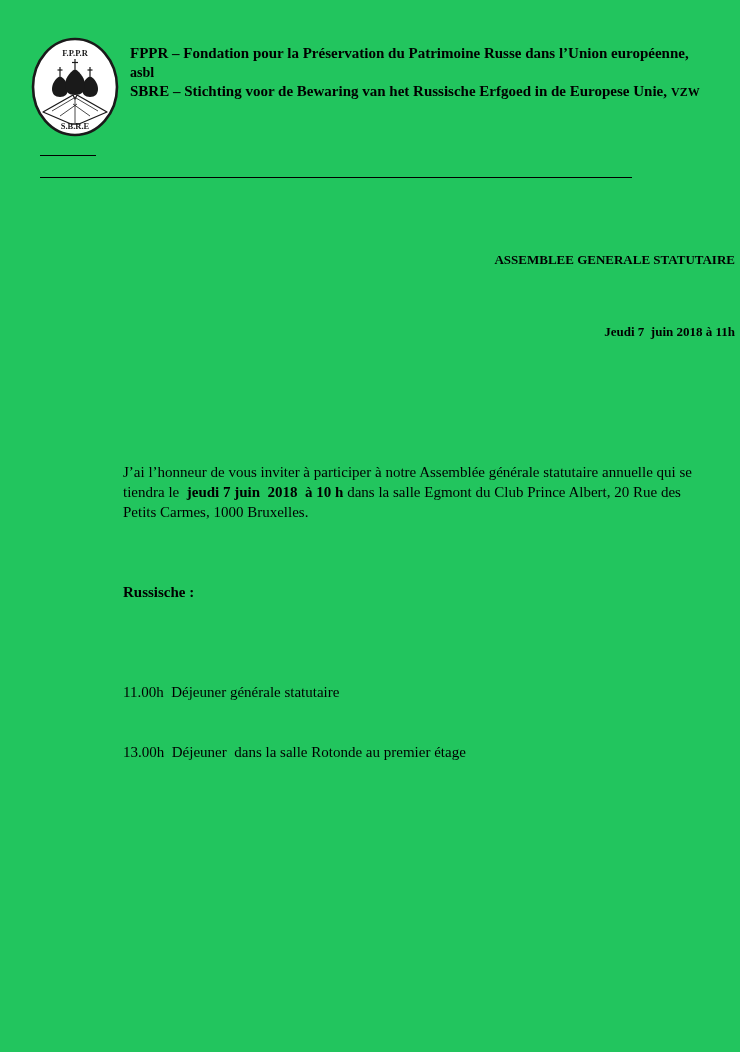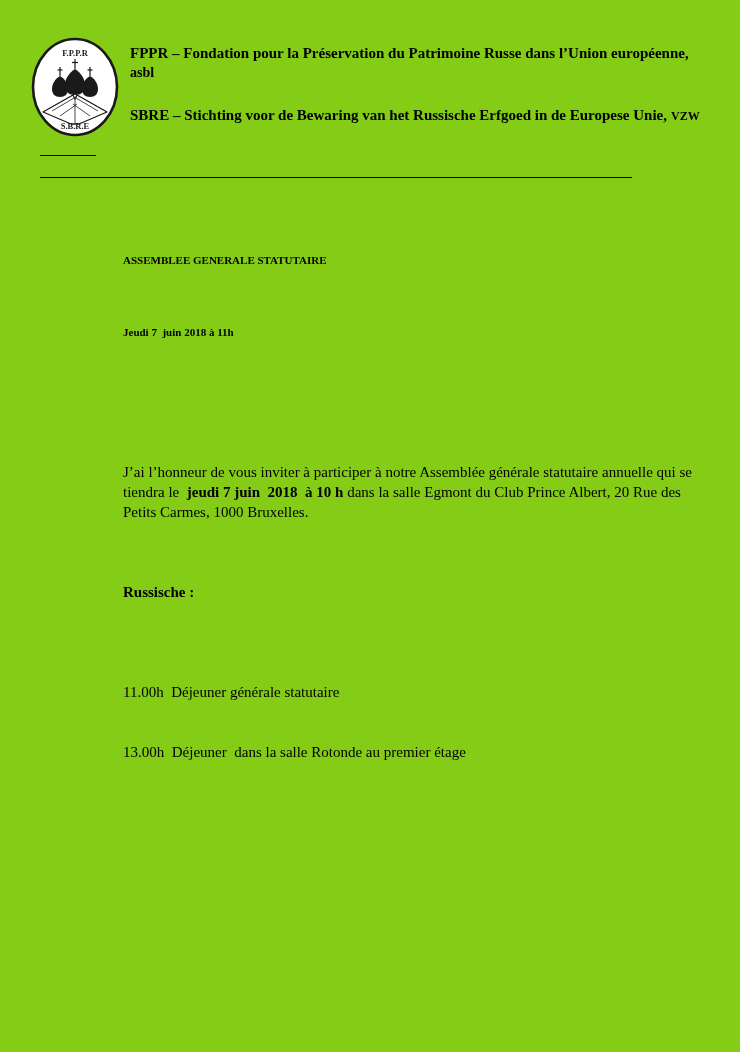--- a/index.html
+++ b/index.html
@@ -1,37 +1,37 @@
 <!DOCTYPE html>
 <html><head>
 <meta charset="utf-8">
 <style>
   * { margin:0; padding:0; box-sizing:border-box; }
   html,body { background:#ffffff; }
   .page {
     position:relative;
     width:740px; height:1052px;
-    background:#84cc16;
+    background:#22c55e;
     color:#000;
     font-family:"Liberation Serif","DejaVu Serif",serif;
     overflow:hidden;
   }
   
   .header-row { display:flex; align-items:flex-start; padding:36px 30px 0 30px; }
   .logo-wrap { width:90px; flex-shrink:0; }
   .header-text { margin-left:10px; padding-top:8px; font-weight:bold; font-size:15px; line-height:1.3; }
   .org-small { font-size:14px; display:block; }
-  .org-nl { margin-top:24px; }
+  .org-nl { }
   .vzw-small { font-size:12px; margin-left:4px; }
   
   .rule-short { width:56px;  border-top:1.7px solid #000; margin:13px 0 0 40px; height:0; }
   .rule-long  { width:592px; border-top:1.7px solid #000; margin:21px 0 0 40px; height:0; }
   
-  .title-block { margin:22px 5px 0 123px; text-align:left; font-weight:bold;
-                 font-size:11px; line-height:24px; white-space:pre-wrap; }
+  .title-block { margin:22px 5px 0 123px; text-align:right; font-weight:bold;
+                 font-size:13px; line-height:24px; white-space:pre-wrap; }
   
   .content { margin:10px 44px 0 123px; font-size:15px; line-height:20px; white-space:pre-wrap; }
   .content b, .bold { font-weight:bold; }
 </style>
 </head>
 <body>
 
 <div class="page">
 
   <div class="header-row">

